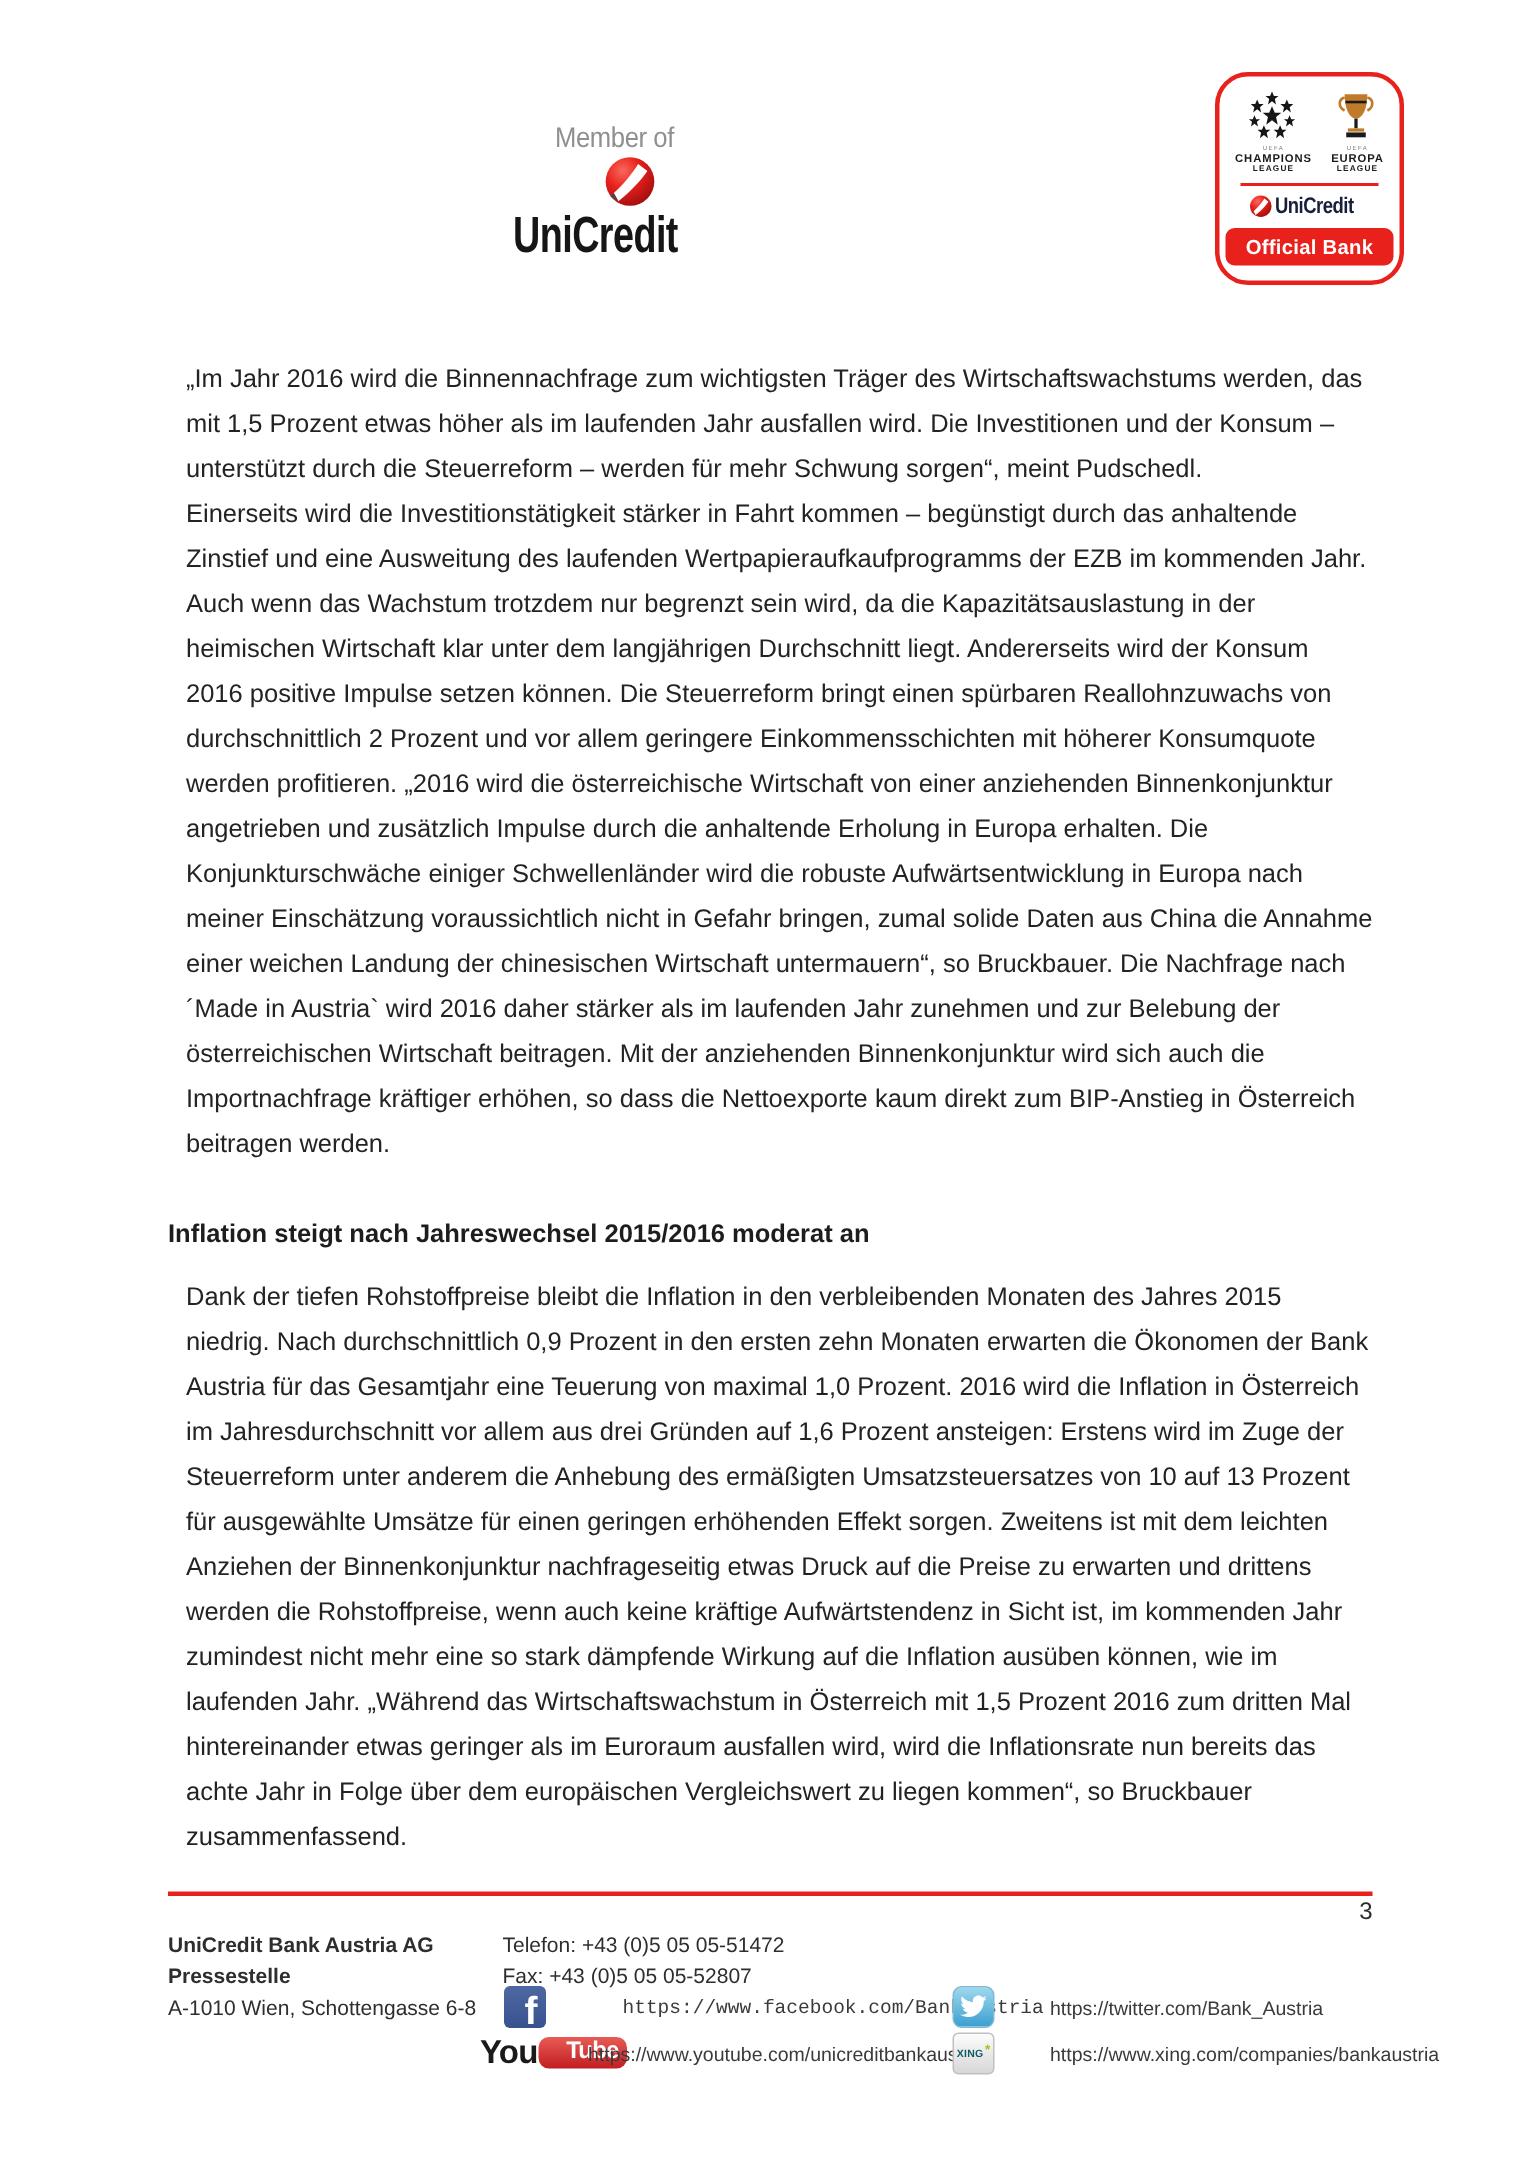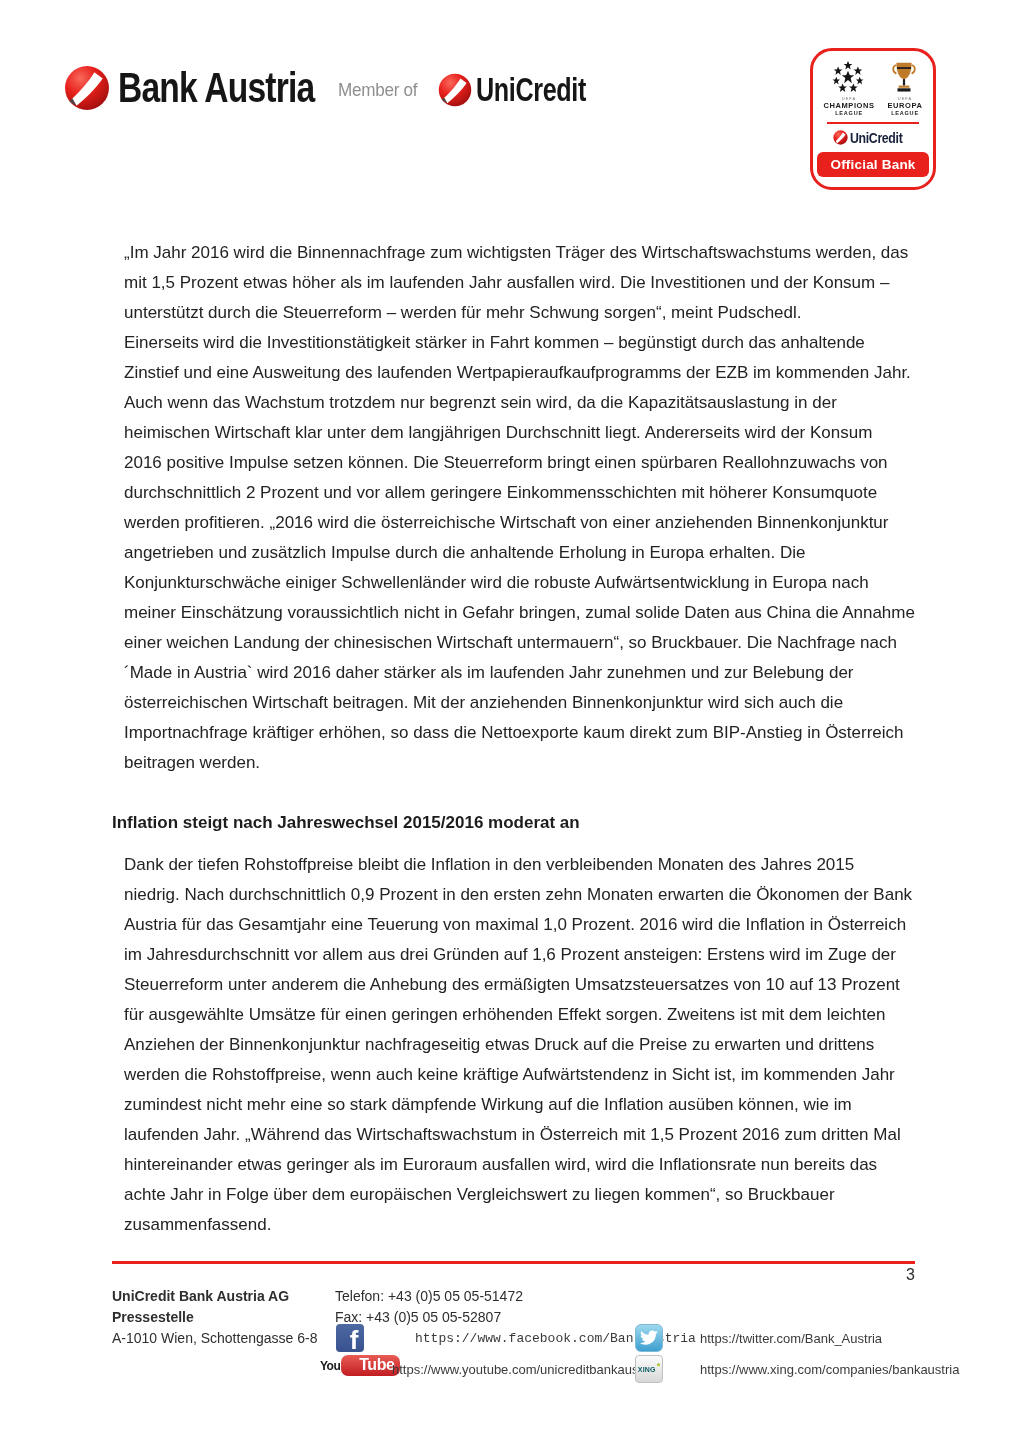--- a/index.html
+++ b/index.html
@@ -9,21 +9,21 @@
   }
 
   
   .ba-logo{position:absolute;left:64px;top:64px;display:flex;align-items:center;}
   .ba-sphere{width:46px;height:46px;flex:0 0 auto;}
   .ba-word{
     display:inline-block;font-size:42px;font-weight:700;color:#161616;
     letter-spacing:-1px;transform:scaleX(0.80);transform-origin:left center;
     margin-left:8px;white-space:nowrap;
   }
-  .member-group{position:absolute;left:338px;top:70px;display:flex;align-items:center;}
+  .member-group{position:absolute;left:338px;top:82px;display:flex;align-items:center;flex-direction:column;}
   .member-of{
     font-size:19px;color:#8f8f8f;font-weight:400;letter-spacing:-0.3px;
     display:inline-block;transform:scaleX(0.9);transform-origin:left center;white-space:nowrap;
   }
   .uc-sphere{width:34px;height:34px;margin-left:12px;flex:0 0 auto;}
   .uc-word{
     display:inline-block;font-size:34px;font-weight:700;color:#161616;
     letter-spacing:-0.5px;transform:scaleX(0.74);transform-origin:left center;
     margin-left:4px;white-space:nowrap;
   }
@@ -75,21 +75,21 @@
   }
   .fb-icon span{color:#fff;font-weight:700;font-size:26px;line-height:24px;margin-left:8px;}
 
   .tw-icon{
     position:absolute;left:635px;top:1324px;width:28px;height:28px;border-radius:6px;
     background:linear-gradient(#9ed8ee,#3d9fd0);border:1px solid #7fb9d6;box-sizing:border-box;
     display:flex;align-items:center;justify-content:center;
   }
 
   .yt-logo{position:absolute;left:320px;top:1355px;display:flex;align-items:center;}
-  .yt-you{font-size:12px;font-weight:700;color:#1a1a1a;letter-spacing:-0.5px;}
+  .yt-you{font-size:22px;font-weight:700;color:#1a1a1a;letter-spacing:-0.5px;}
   .yt-tube{
     margin-left:1px;background:linear-gradient(#e85c55,#c21d22);color:#fff;font-size:16px;font-weight:700;
     border-radius:7px;padding:1px 6px 2px 18px;letter-spacing:-0.5px;
   }
 
   .xing-icon{
     position:absolute;left:635px;top:1355px;width:28px;height:28px;border-radius:4px;
     background:linear-gradient(#fcfcfc,#d7d7d7);border:1px solid #c0c0c0;box-sizing:border-box;
     display:flex;align-items:center;justify-content:center;
   }
@@ -99,35 +99,20 @@
   .lnk-fb{left:415px;top:1331px;font-family:Liberation Mono, monospace;}
   .lnk-tw{left:700px;top:1331px;}
   .lnk-yt{left:392px;top:1362px;}
   .lnk-xing{left:700px;top:1362px;}
 </style>
 </head>
 <body>
 
 <div class="page">
 
-  <div class="ba-logo">
-    <svg class="ba-sphere" viewBox="0 0 44 44">
-      <defs>
-        <radialGradient id="g1" cx="35%" cy="28%" r="80%">
-          <stop offset="0" stop-color="#f9695c"></stop>
-            <stop offset="0.45" stop-color="#e8211c"></stop>
-            <stop offset="1" stop-color="#9d0d0d"></stop>
-        </radialGradient>
-      </defs>
-      <circle cx="22" cy="22" r="21" fill="url(#g1)"></circle>
-      <path d="M8 32 C16 25 25 14 29 7 L37 13 C31 22 20 33 12 39 Z" fill="#ffffff"></path>
-      <path d="M8 32 L12 39 L5 35 Z" fill="#4a4a4a"></path>
-    </svg>
-    <span class="ba-word">Bank Austria</span>
-  </div>
 
   <div class="member-group">
     <span class="member-of">Member of</span>
     <svg class="uc-sphere" viewBox="0 0 44 44">
       <defs>
         <radialGradient id="g2" cx="35%" cy="28%" r="80%">
           <stop offset="0" stop-color="#f9695c"></stop>
             <stop offset="0.45" stop-color="#e8211c"></stop>
             <stop offset="1" stop-color="#9d0d0d"></stop>
         </radialGradient>

